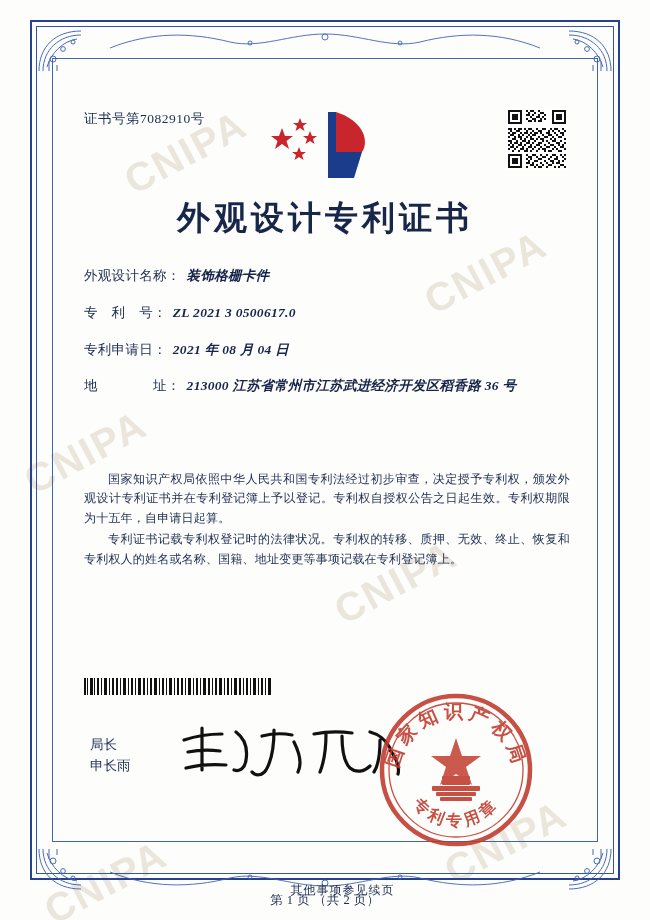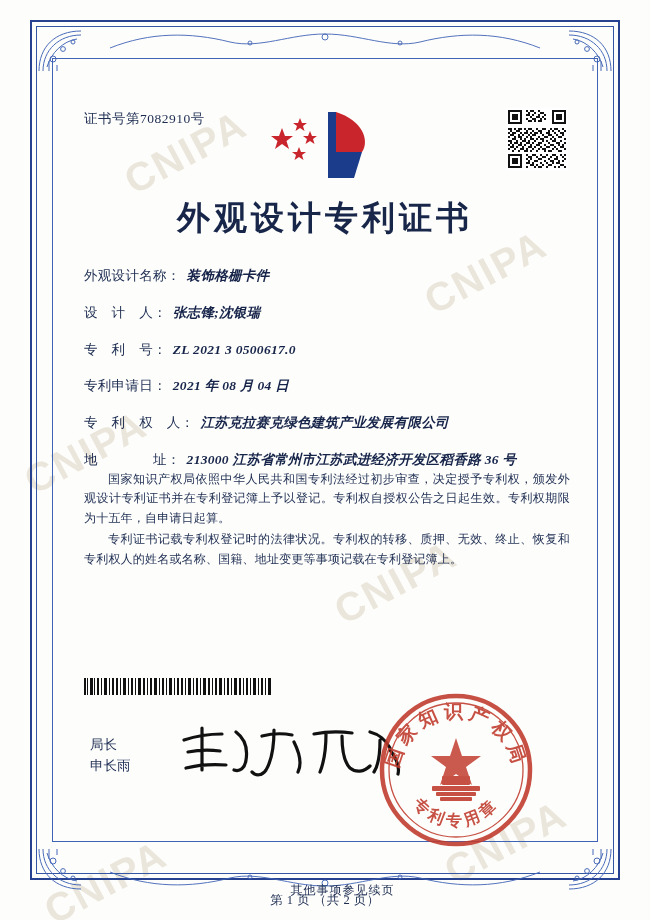--- a/index.html
+++ b/index.html
@@ -518,34 +518,26 @@
     </div>
 
     <div class="title">外观设计专利证书</div>
 
     <div class="fields">
       <div class="field">
         <span class="f-label">外观设计名称：</span>
         <span class="f-value">装饰格栅卡件</span>
       </div>
       <div class="field">
-        <span class="f-label">设　计　人：</span>
-        <span class="f-value">张志锋;沈银瑞</span>
-      </div>
-      <div class="field">
         <span class="f-label">专　利　号：</span>
         <span class="f-value">ZL 2021 3 0500617.0</span>
       </div>
       <div class="field">
         <span class="f-label">专利申请日：</span>
         <span class="f-value">2021 年 08 月 04 日</span>
-      </div>
-      <div class="field">
-        <span class="f-label">专　利　权　人：</span>
-        <span class="f-value">江苏克拉赛克绿色建筑产业发展有限公司</span>
       </div>
       <div class="field">
         <span class="f-label">地　　　　址：</span>
         <span class="f-value">213000 江苏省常州市江苏武进经济开发区稻香路 36 号</span>
       </div>
     </div>
 
     <div class="paras">
       <p>国家知识产权局依照中华人民共和国专利法经过初步审查，决定授予专利权，颁发外观设计专利证书并在专利登记簿上予以登记。专利权自授权公告之日起生效。专利权期限为十五年，自申请日起算。</p>
       <p>专利证书记载专利权登记时的法律状况。专利权的转移、质押、无效、终止、恢复和专利权人的姓名或名称、国籍、地址变更等事项记载在专利登记簿上。</p>

